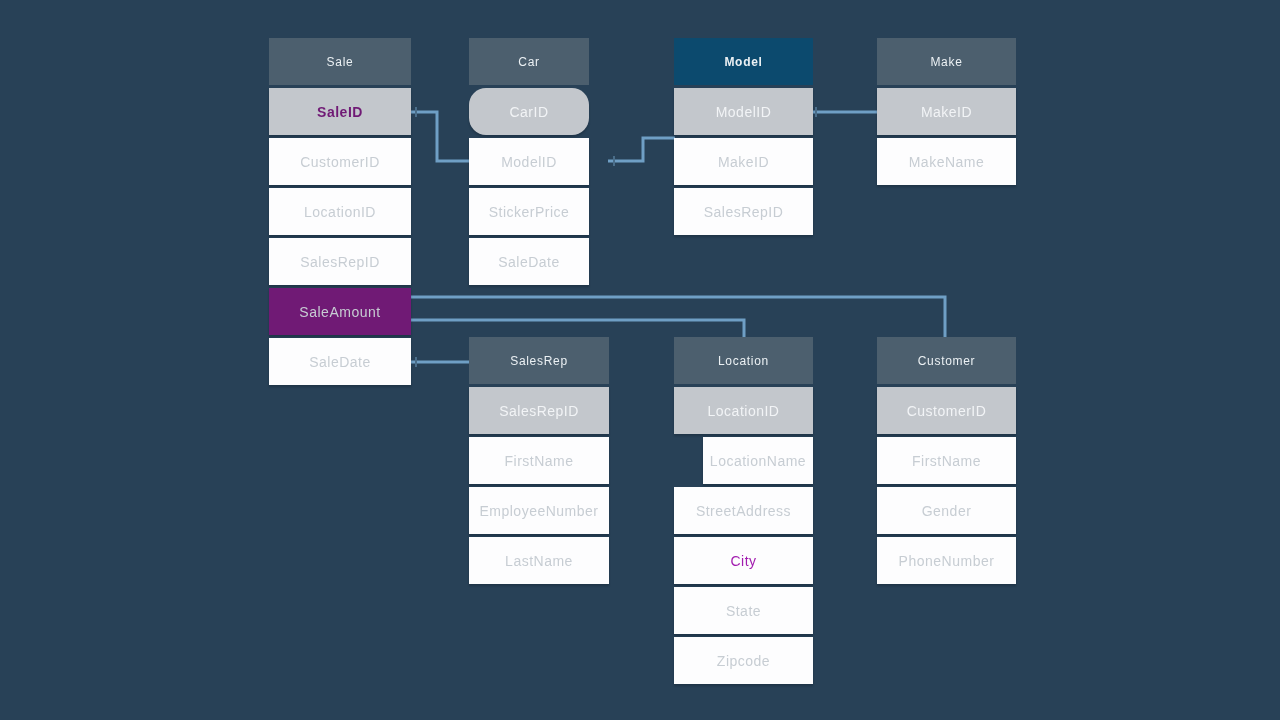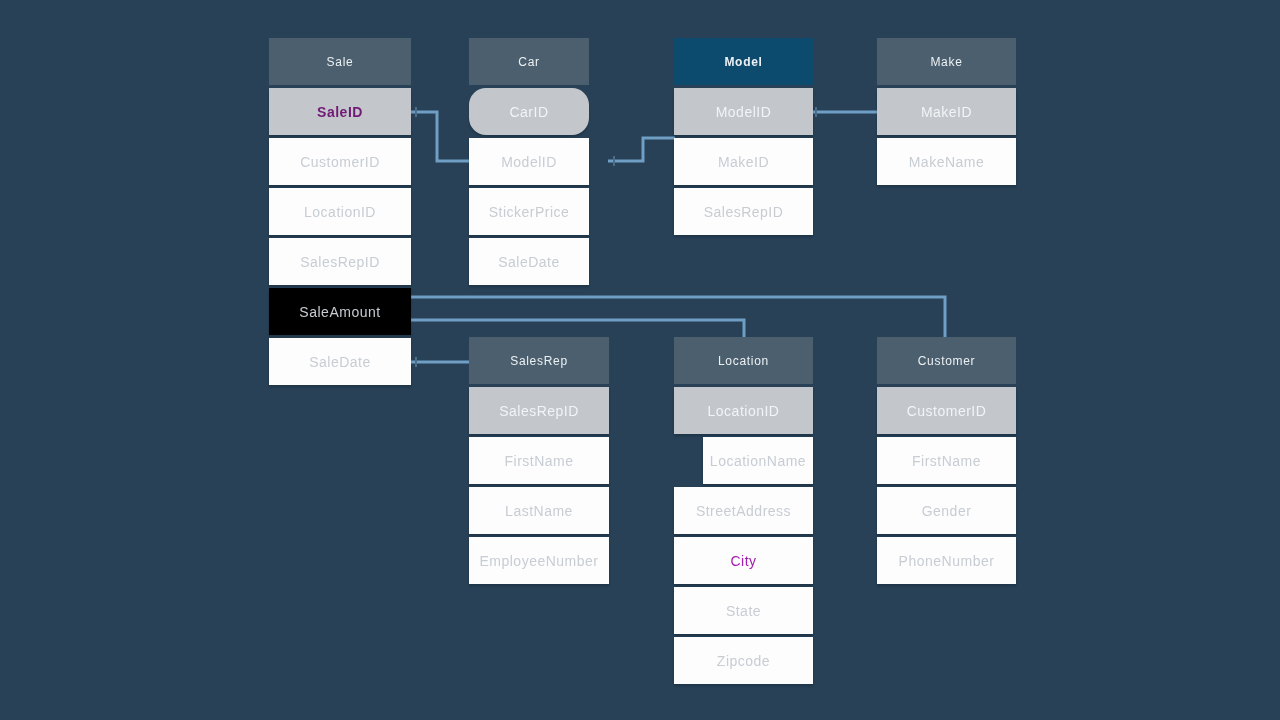--- a/index.html
+++ b/index.html
@@ -62,21 +62,21 @@
       <polyline points="410,320 744,320 744,340" fill="none" stroke="#6f9fc5" stroke-width="3"></polyline>
       <polyline points="410,362 471,362" fill="none" stroke="#6f9fc5" stroke-width="3"></polyline>
       <line x1="416" x2="416" y1="357" y2="367" stroke="#4a6d89" stroke-width="2"></line>
     </svg>
 <div class="db-table" style="left: 269px; top: 38px; width: 142px;">
       <div class="tbl-header" style="background: rgb(76, 95, 110); color: rgb(236, 241, 244);">Sale</div>
       <div class="tbl-row" style="background: rgb(195, 199, 204); color: #701a75; font-weight: bold;">SaleID</div>
       <div class="tbl-row" style="background: rgb(253, 253, 254); color: rgb(199, 205, 211);">CustomerID</div>
       <div class="tbl-row" style="background: rgb(253, 253, 254); color: rgb(199, 205, 211);">LocationID</div>
       <div class="tbl-row" style="background: rgb(253, 253, 254); color: rgb(199, 205, 211);">SalesRepID</div>
-      <div class="tbl-row" style="background: #000000; color: rgb(199, 205, 211);">SaleAmount</div>
+      <div class="tbl-row" style="background: #701a75; color: rgb(199, 205, 211);">SaleAmount</div>
       <div class="tbl-row" style="background: rgb(253, 253, 254); color: rgb(199, 205, 211);">SaleDate</div>
     </div>
     <div class="db-table" style="left: 469px; top: 38px; width: 120px;">
       <div class="tbl-header" style="background: rgb(76, 95, 110); color: rgb(236, 241, 244);">Car</div>
       <div class="tbl-row" style="background: rgb(195, 199, 204); color: rgb(242, 244, 246); border-radius: 17px;">CarID</div>
       <div class="tbl-row" style="background: rgb(253, 253, 254); color: rgb(199, 205, 211);">ModelID</div>
       <div class="tbl-row" style="background: rgb(253, 253, 254); color: rgb(199, 205, 211);">StickerPrice</div>
       <div class="tbl-row" style="background: rgb(253, 253, 254); color: rgb(199, 205, 211);">SaleDate</div>
     </div>
     <div class="db-table" style="left: 674px; top: 38px; width: 139px;">
@@ -87,22 +87,22 @@
     </div>
     <div class="db-table" style="left: 877px; top: 38px; width: 139px;">
       <div class="tbl-header" style="background: rgb(76, 95, 110); color: rgb(236, 241, 244);">Make</div>
       <div class="tbl-row" style="background: rgb(195, 199, 204); color: rgb(242, 244, 246);">MakeID</div>
       <div class="tbl-row" style="background: rgb(253, 253, 254); color: rgb(199, 205, 211);">MakeName</div>
     </div>
     <div class="db-table" style="left: 469px; top: 337px; width: 140px;">
       <div class="tbl-header" style="background: rgb(76, 95, 110); color: rgb(236, 241, 244);">SalesRep</div>
       <div class="tbl-row" style="background: rgb(195, 199, 204); color: rgb(242, 244, 246);">SalesRepID</div>
       <div class="tbl-row" style="background: rgb(253, 253, 254); color: rgb(199, 205, 211);">FirstName</div>
+      <div class="tbl-row" style="background: rgb(253, 253, 254); color: rgb(199, 205, 211);">EmployeeNumber</div>
       <div class="tbl-row" style="background: rgb(253, 253, 254); color: rgb(199, 205, 211);">LastName</div>
-      <div class="tbl-row" style="background: rgb(253, 253, 254); color: rgb(199, 205, 211);">EmployeeNumber</div>
     </div>
     <div class="db-table" style="left: 674px; top: 337px; width: 139px;">
       <div class="tbl-header" style="background: rgb(76, 95, 110); color: rgb(236, 241, 244);">Location</div>
       <div class="tbl-row" style="background: rgb(195, 199, 204); color: rgb(242, 244, 246);">LocationID</div>
       <div class="tbl-row" style="background: rgb(253, 253, 254); color: rgb(199, 205, 211); margin-left: 29px;">LocationName</div>
       <div class="tbl-row" style="background: rgb(253, 253, 254); color: rgb(199, 205, 211);">StreetAddress</div>
       <div class="tbl-row" style="background: rgb(253, 253, 254); color: #a21caf;">City</div>
       <div class="tbl-row" style="background: rgb(253, 253, 254); color: rgb(199, 205, 211);">State</div>
       <div class="tbl-row" style="background: rgb(253, 253, 254); color: rgb(199, 205, 211);">Zipcode</div>
     </div>

